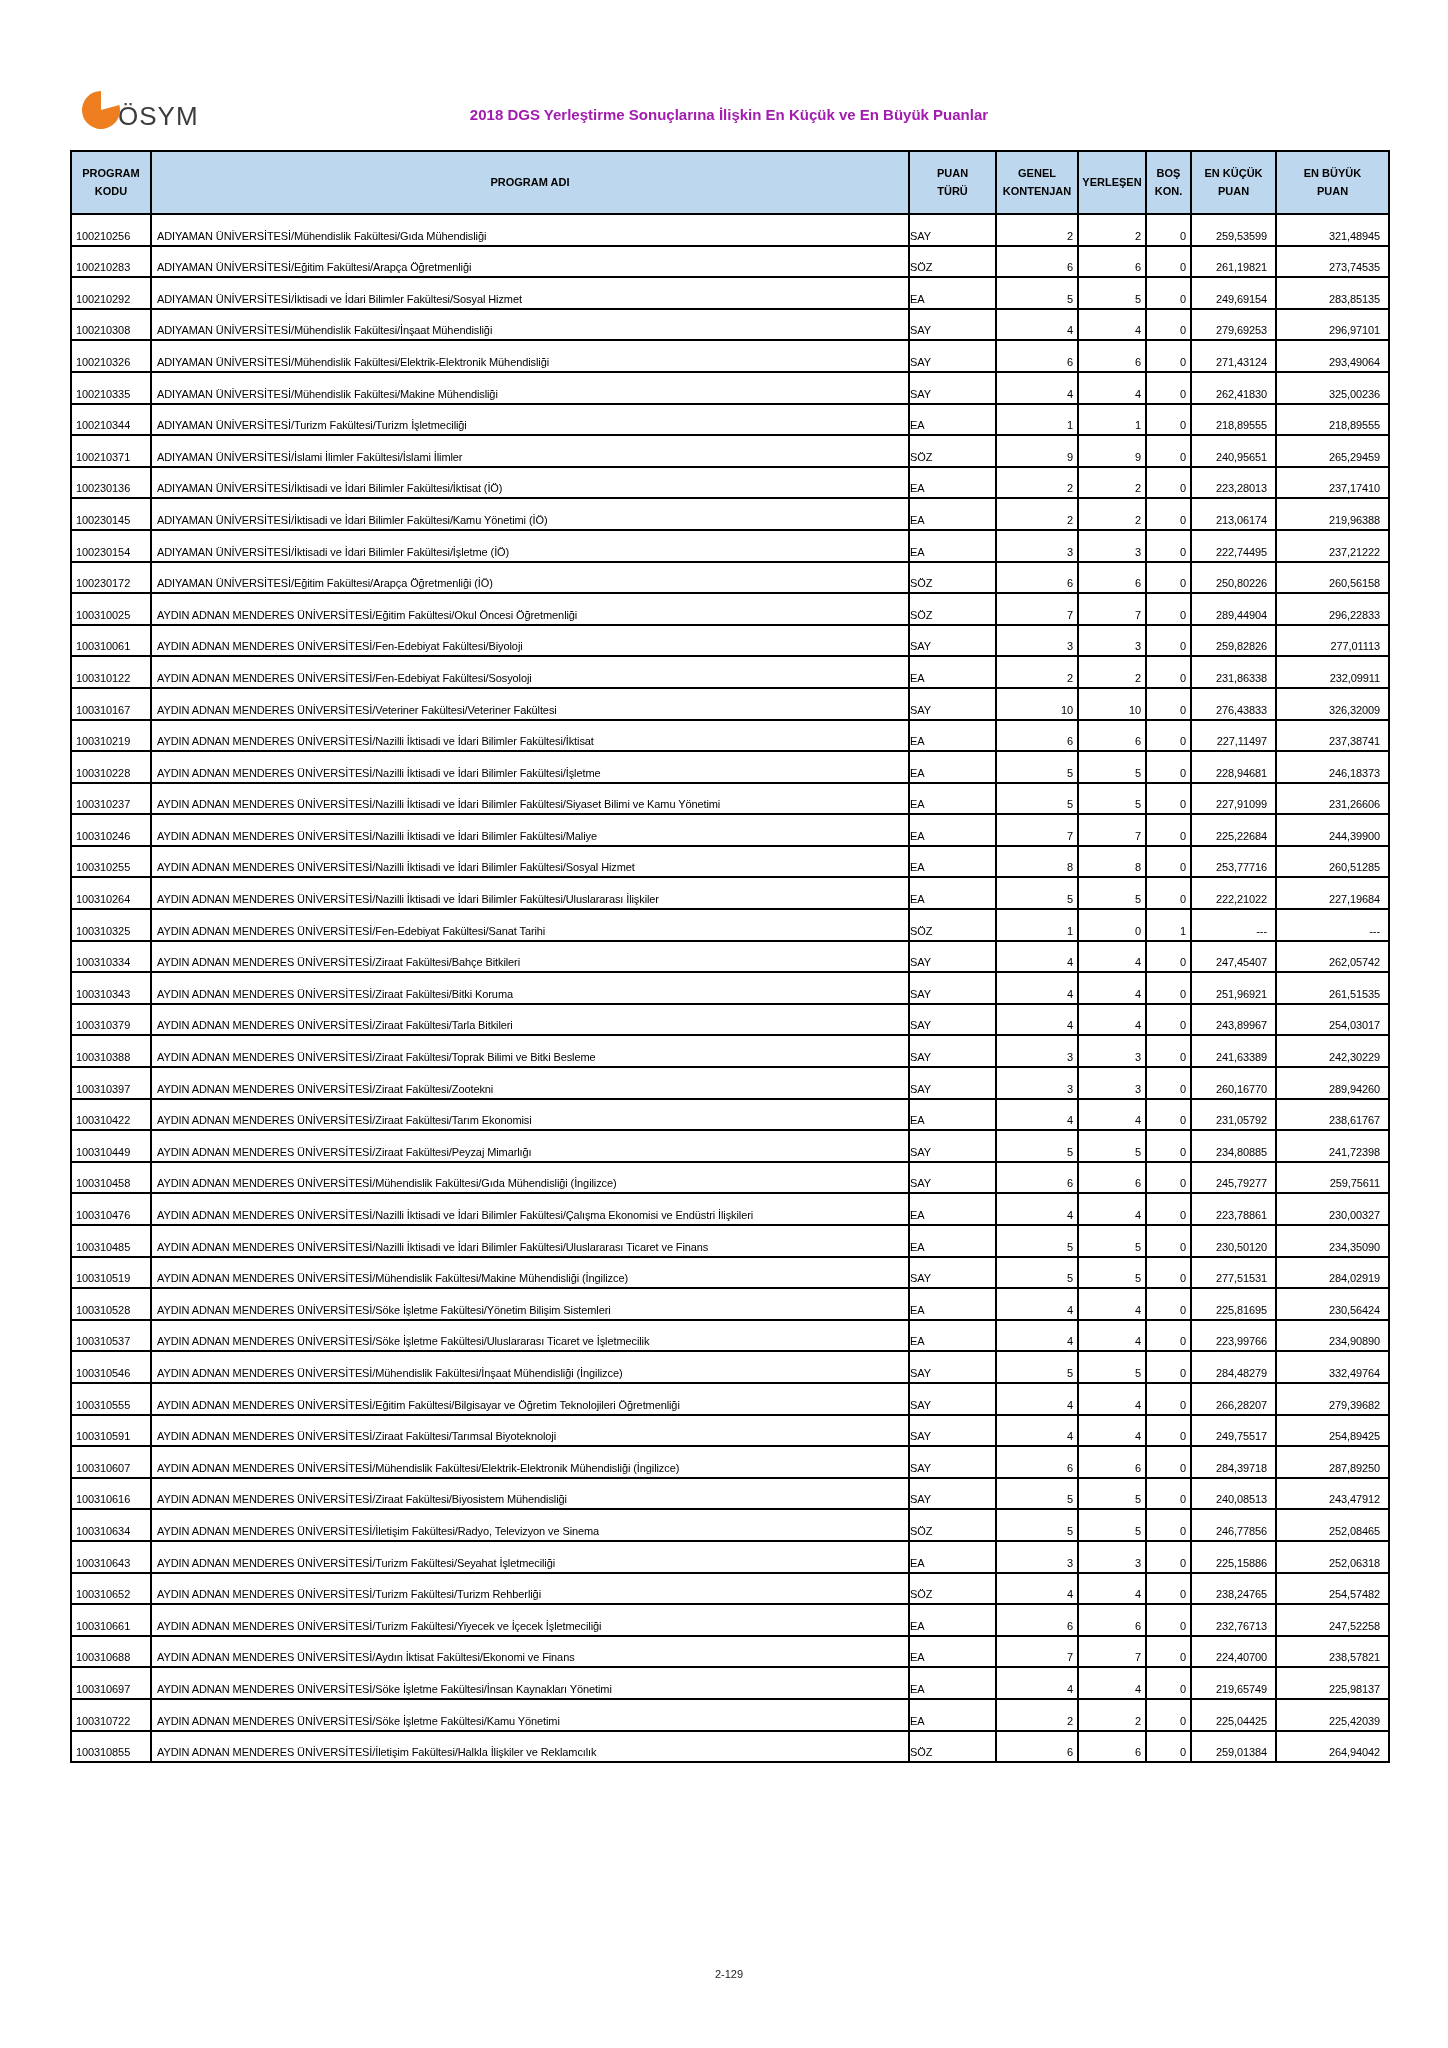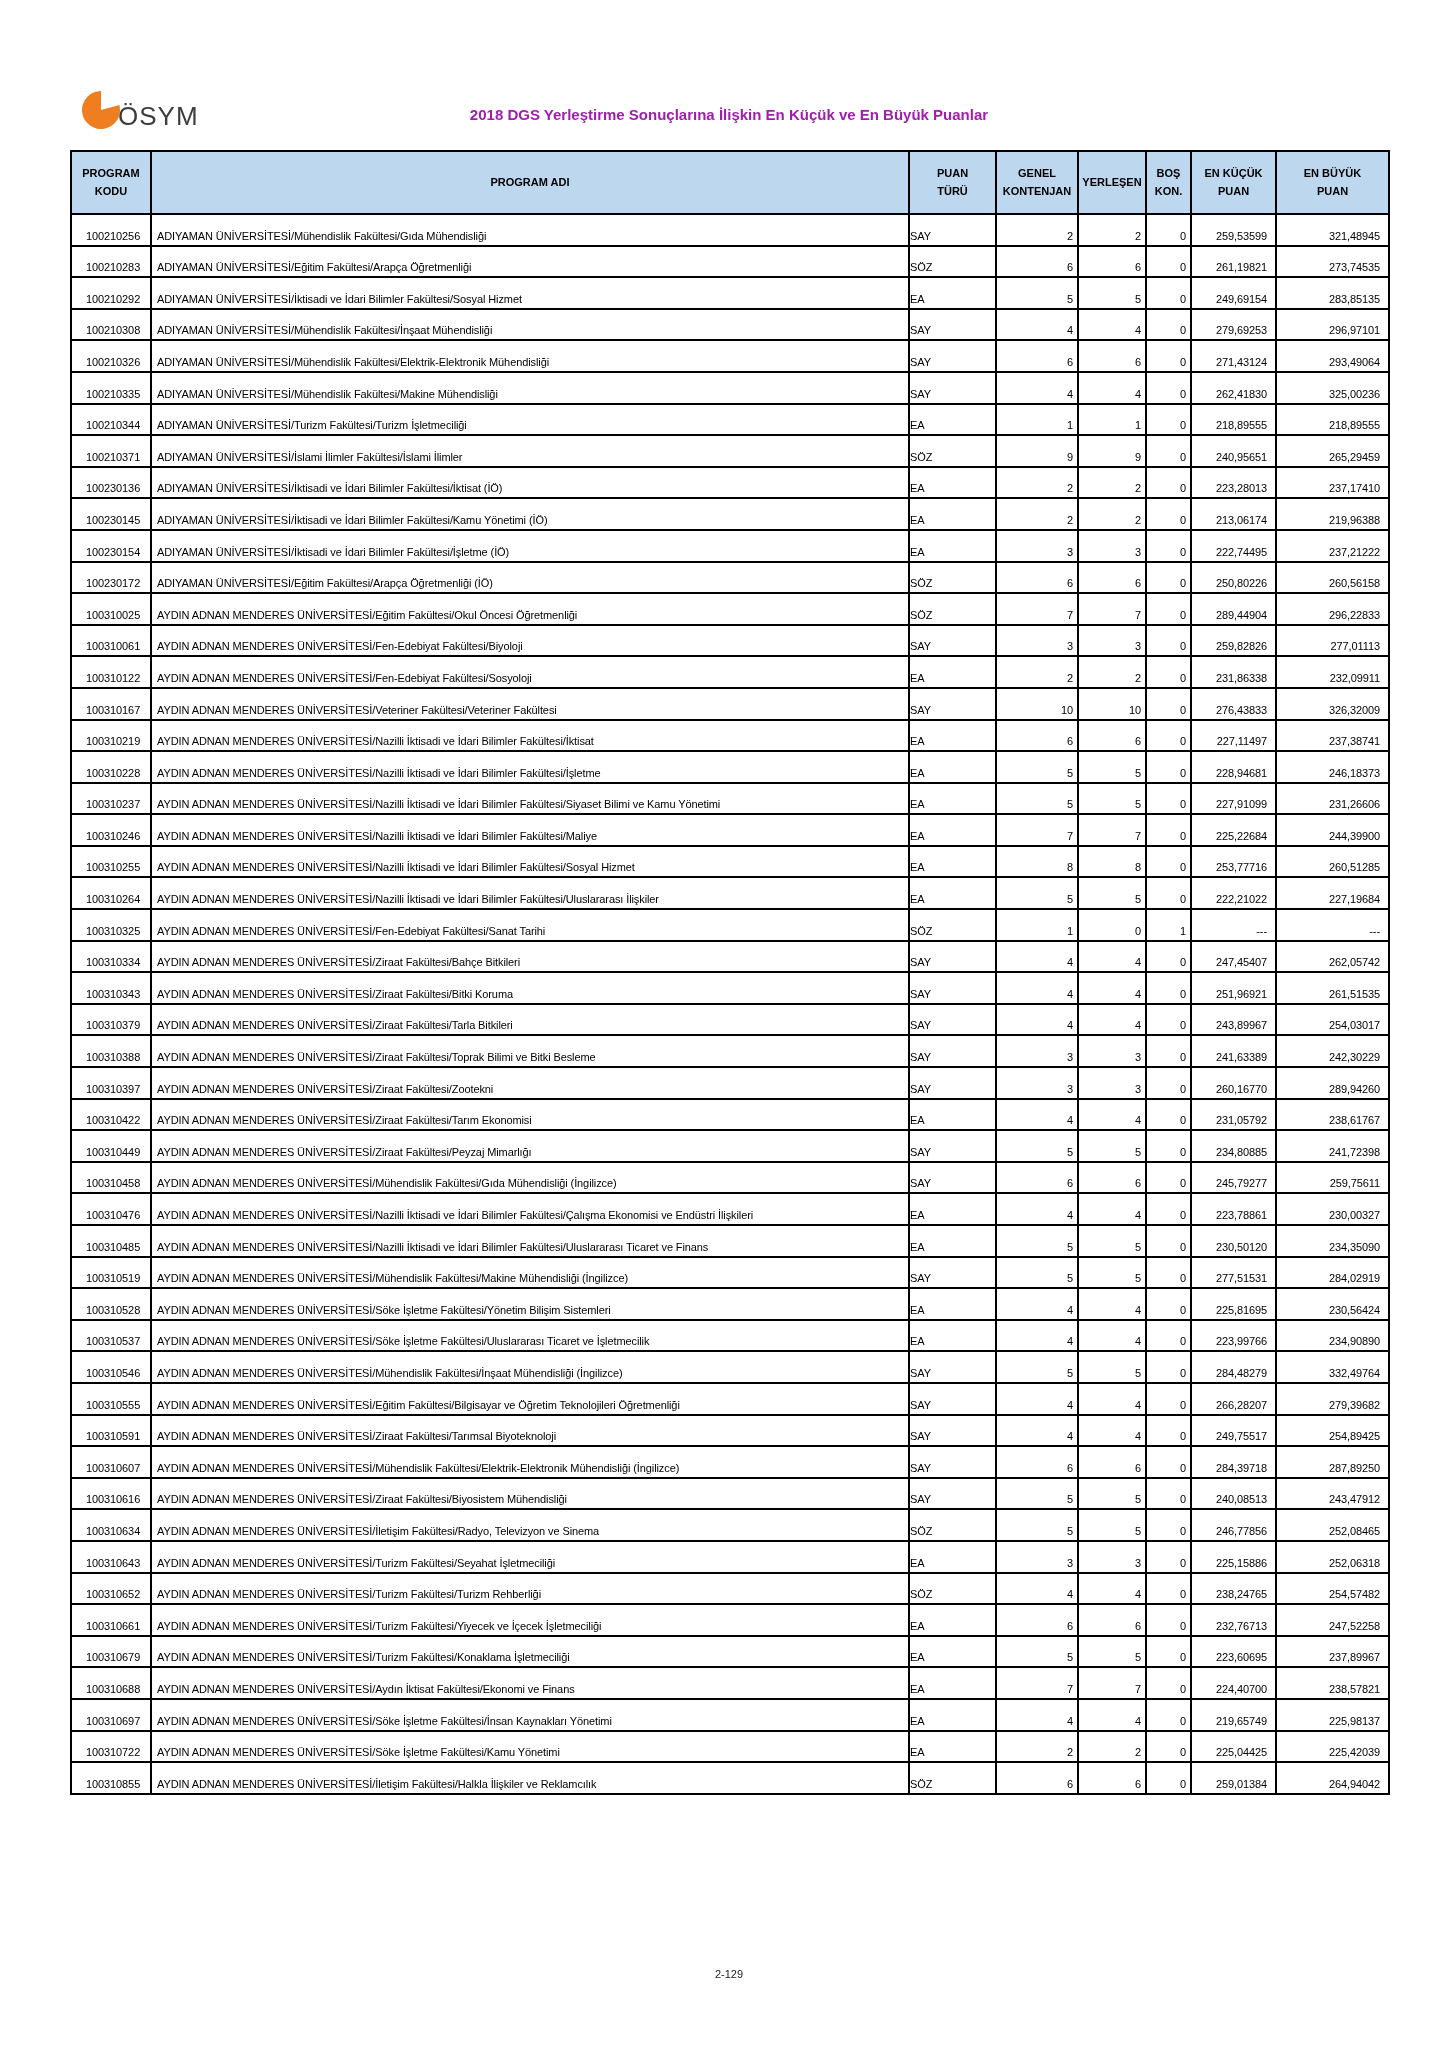--- a/index.html
+++ b/index.html
@@ -37,21 +37,21 @@
     font-size: 11px; font-weight: bold;
     text-align: center; vertical-align: middle;
     height: 63px; line-height: 1.55;
     white-space: pre-line;
   }
   table.results td {
     font-size: 11px; height: 31.6px;
     vertical-align: bottom; padding-bottom: 3px;
     letter-spacing: -0.1px;
   }
-  td.c0 { padding-left: 14px; text-align: left; }
+  td.c0 { padding-left: 4px; text-align: left; }
   td.c1 { padding-left: 5px; text-align: left; }
   td.c2 { text-align: left; }
   td.c3, td.c4, td.c5 { padding-right: 4px; text-align: right; }
   td.c6, td.c7 { padding-right: 8px; text-align: right; }
   .page-footer {
     position: absolute; left: 70px; top: 1968px; width: 1318px;
     text-align: center; font-size: 11px; color: #222;
   }
 </style>
 </head>
@@ -540,30 +540,20 @@
         <td class="c0">100310661</td>
         <td class="c1">AYDIN ADNAN MENDERES ÜNİVERSİTESİ/Turizm Fakültesi/Yiyecek ve İçecek İşletmeciliği</td>
         <td class="c2">EA</td>
         <td class="c3">6</td>
         <td class="c4">6</td>
         <td class="c5">0</td>
         <td class="c6">232,76713</td>
         <td class="c7">247,52258</td>
       </tr>
       <tr>
-        <td class="c0">100310679</td>
-        <td class="c1">AYDIN ADNAN MENDERES ÜNİVERSİTESİ/Turizm Fakültesi/Konaklama İşletmeciliği</td>
-        <td class="c2">EA</td>
-        <td class="c3">5</td>
-        <td class="c4">5</td>
-        <td class="c5">0</td>
-        <td class="c6">223,60695</td>
-        <td class="c7">237,89967</td>
-      </tr>
-      <tr>
         <td class="c0">100310688</td>
         <td class="c1">AYDIN ADNAN MENDERES ÜNİVERSİTESİ/Aydın İktisat Fakültesi/Ekonomi ve Finans</td>
         <td class="c2">EA</td>
         <td class="c3">7</td>
         <td class="c4">7</td>
         <td class="c5">0</td>
         <td class="c6">224,40700</td>
         <td class="c7">238,57821</td>
       </tr>
       <tr>

